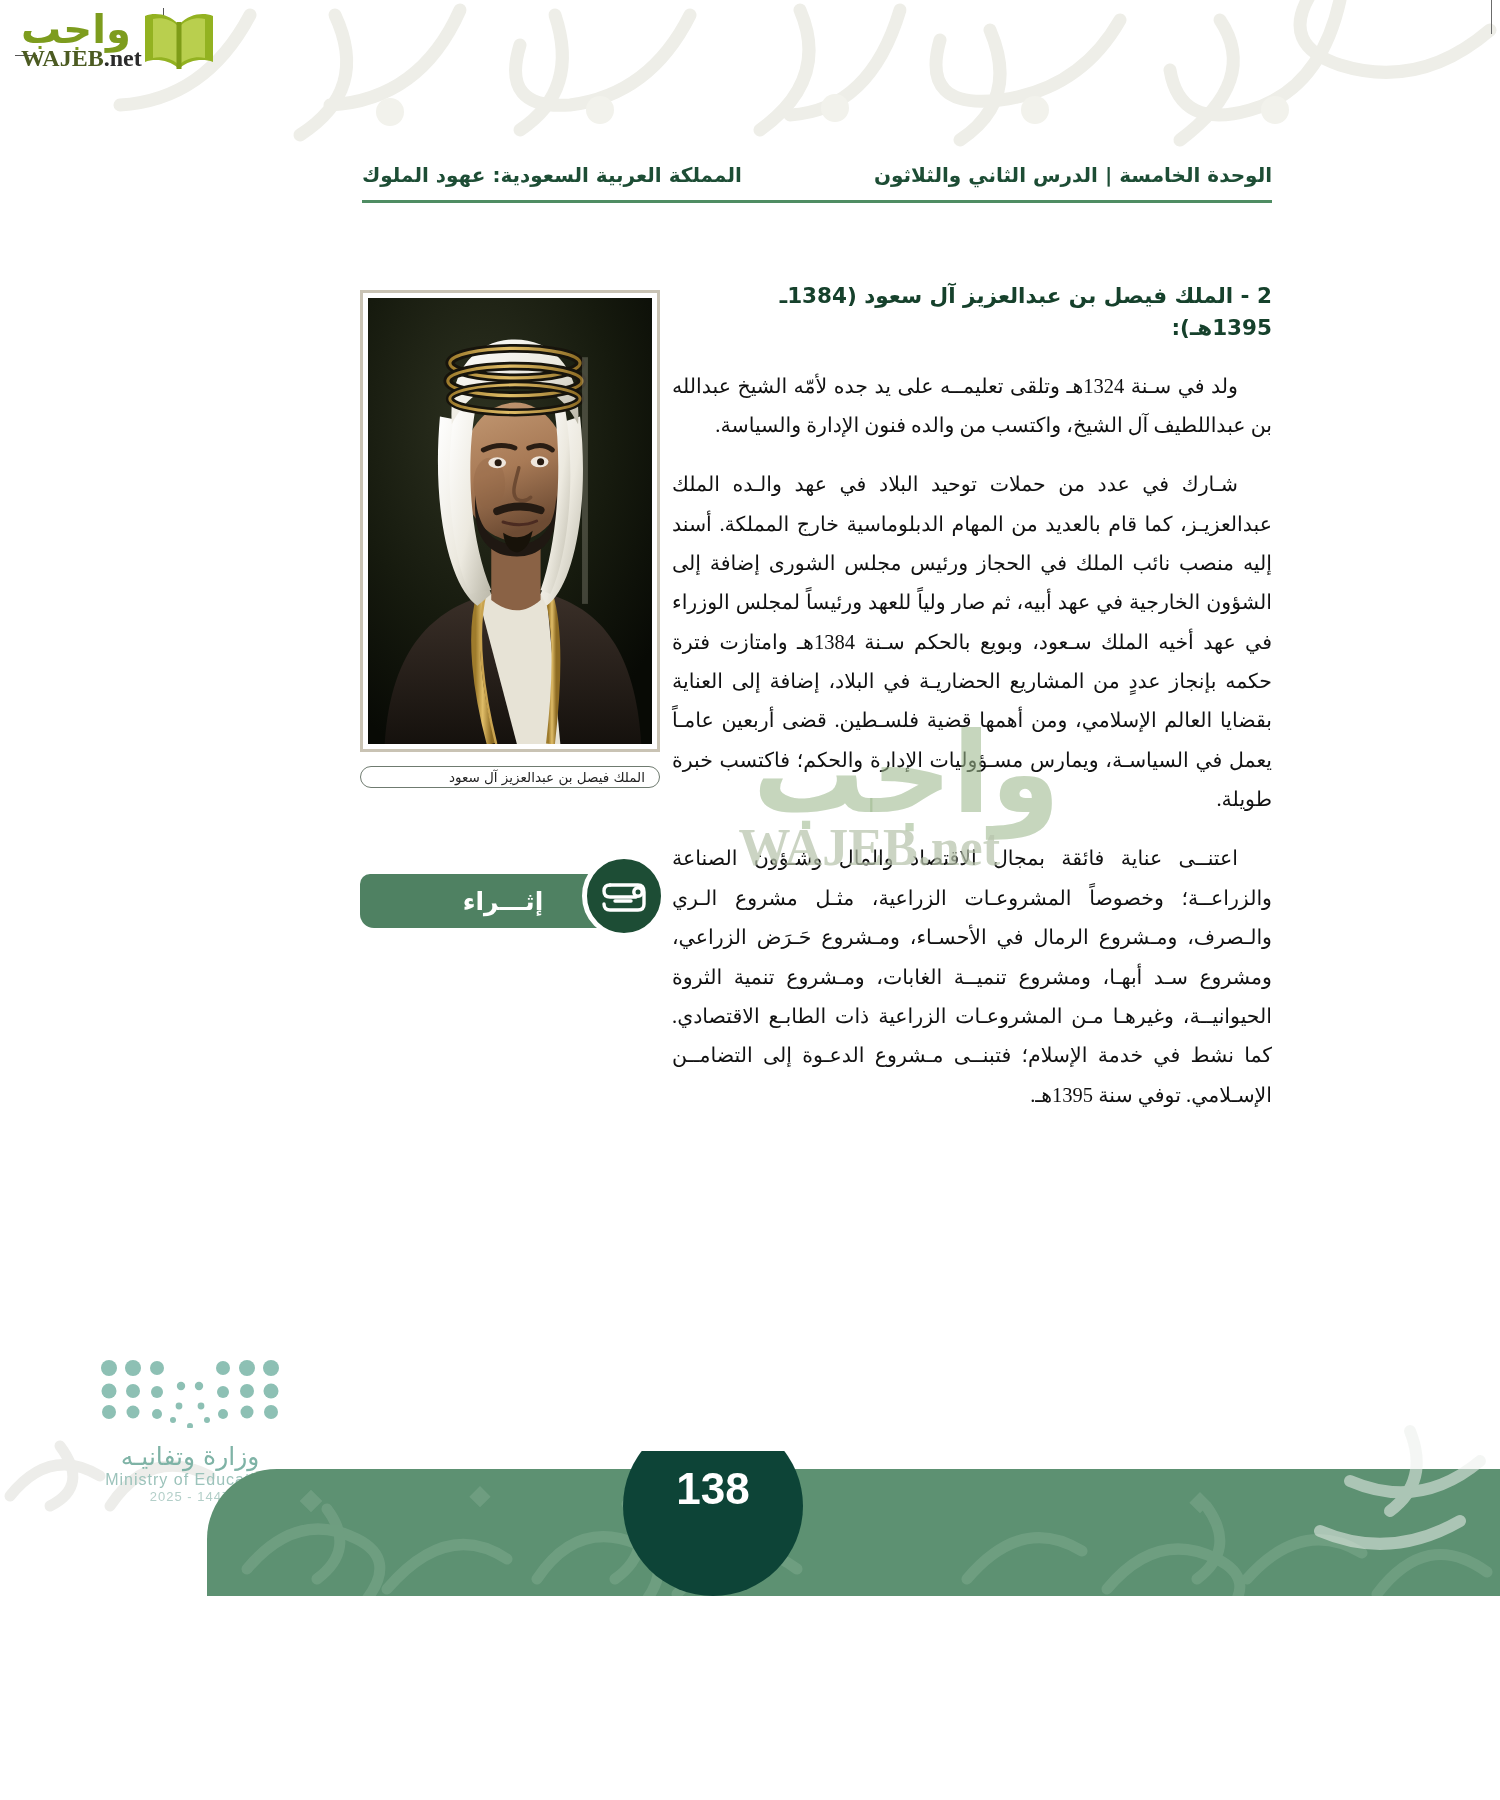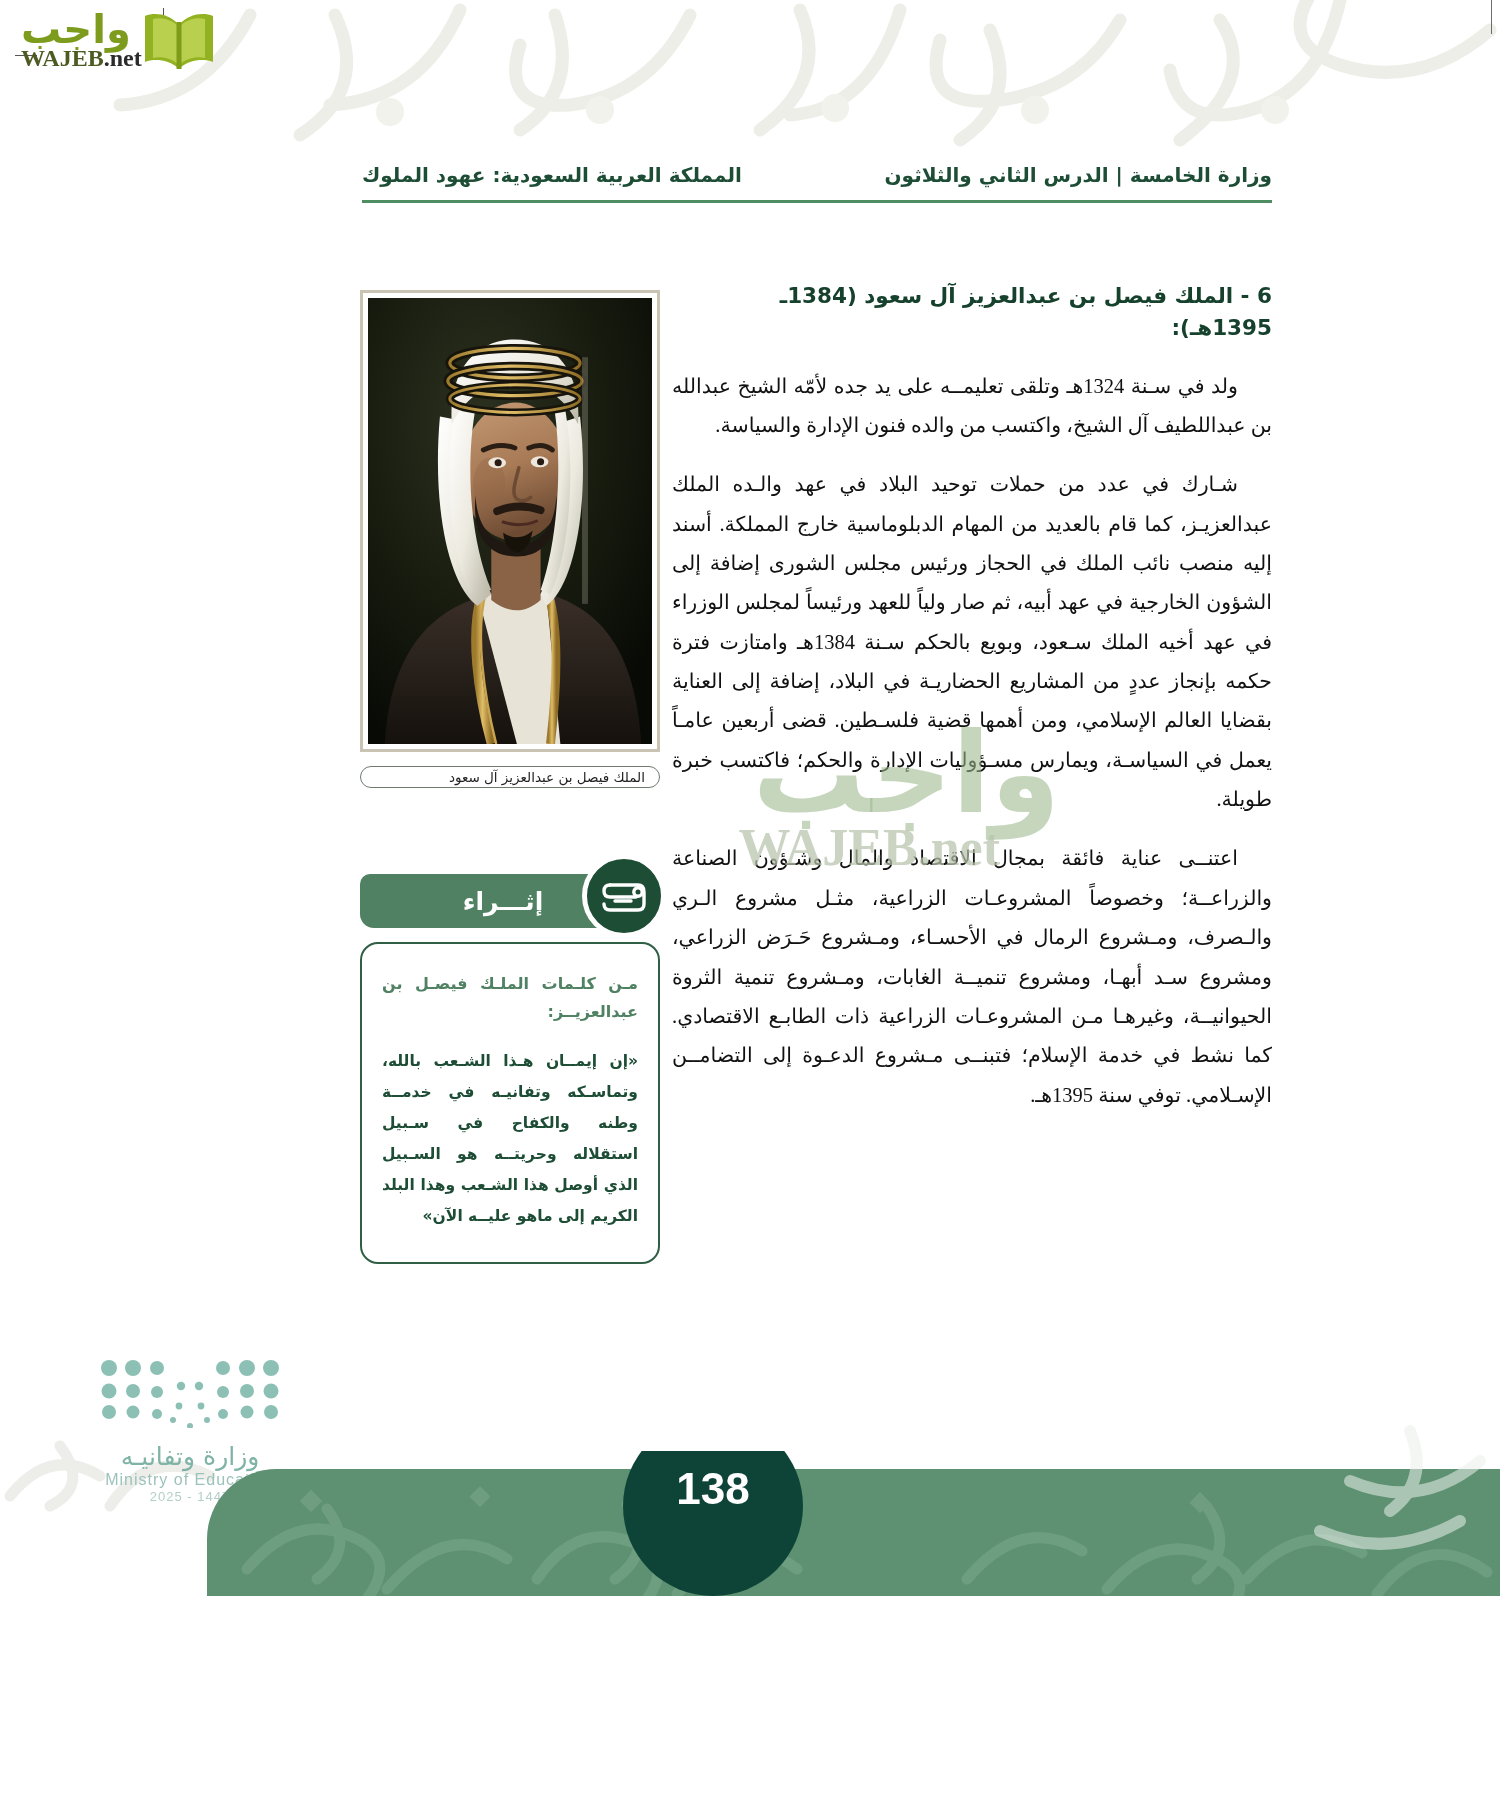--- a/index.html
+++ b/index.html
@@ -341,29 +341,29 @@
         <path d="M43 14 C34 4 20 2 10 6 L10 52 C20 48 34 50 43 58 Z" fill="#93b221"></path>
         <path d="M45 14 C54 4 68 2 78 6 L78 52 C68 48 54 50 45 58 Z" fill="#93b221"></path>
         <path d="M43 16 C36 9 26 7 18 9 L18 48 C26 46 36 48 43 54 Z" fill="#b9cf4e"></path>
         <path d="M45 16 C52 9 62 7 70 9 L70 48 C62 46 52 48 45 54 Z" fill="#b9cf4e"></path>
         <rect x="41.5" y="12" width="5" height="47" fill="#7e9c17"></rect>
       </svg>
     </div>
   </div>
 
   <div class="header-row">
-    <span>وزارة الخامسة | الدرس الثاني والثلاثون</span>
+    <span>الوحدة الخامسة | الدرس الثاني والثلاثون</span>
     <span>المملكة العربية السعودية: عهود الملوك</span>
   </div>
   <div class="header-rule"></div>
 
   <div class="body-wrap">
 
     <div class="text-col">
-      <div class="lesson-title">6 - الملك فيصل بن عبدالعزيز آل سعود (1384ـ 1395هـ):</div>
+      <div class="lesson-title">2 - الملك فيصل بن عبدالعزيز آل سعود (1384ـ 1395هـ):</div>
       <p class="para">ولد في سـنة 1324هـ وتلقى تعليمــه على يد جده لأمّه الشيخ عبدالله بن عبداللطيف آل الشيخ، واكتسب من والده فنون الإدارة والسياسة.</p>
       <p class="para">شـارك في عدد من حملات توحيد البلاد في عهد والـده الملك عبدالعزيـز، كما قام بالعديد من المهام الدبلوماسية خارج المملكة. أسند إليه منصب نائب الملك في الحجاز ورئيس مجلس الشورى إضافة إلى الشؤون الخارجية في عهد أبيه، ثم صار ولياً للعهد ورئيساً لمجلس الوزراء في عهد أخيه الملك سـعود، وبويع بالحكم سـنة 1384هـ وامتازت فترة حكمه بإنجاز عددٍ من المشاريع الحضاريـة في البلاد، إضافة إلى العناية بقضايا العالم الإسلامي، ومن أهمها قضية فلسـطين. قضى أربعين عامـاً يعمل في السياسـة، ويمارس مسـؤوليات الإدارة والحكم؛ فاكتسب خبرة طويلة.</p>
       <p class="para">اعتنــى عناية فائقة بمجال الاقتصاد والمال وشـؤون الصناعة والزراعــة؛ وخصوصاً المشروعـات الزراعية، مثـل مشروع الـري والـصرف، ومـشروع الرمال في الأحسـاء، ومـشروع حَـرَض الزراعي، ومشروع سـد أبهـا، ومشروع تنميــة الغابات، ومـشروع تنمية الثروة الحيوانيــة، وغيرهـا مـن المشروعـات الزراعية ذات الطابـع الاقتصادي. كما نشط في خدمة الإسلام؛ فتبنــى مـشروع الدعـوة إلى التضامــن الإسـلامي. توفي سنة 1395هـ.</p>
     </div>
 
     <div class="side-col">
 
       <div class="portrait-frame">
         <div class="portrait">
           <svg width="100%" height="100%" viewBox="0 0 290 452" preserveAspectRatio="xMidYMid slice" xmlns="http://www.w3.org/2000/svg">
@@ -457,24 +457,20 @@
             <g fill="none" stroke="#ffffff" stroke-width="3.4" stroke-linecap="round" stroke-linejoin="round">
               <path d="M12 10 q-6 0 -6 6 q0 6 6 6 h26"></path>
               <path d="M12 10 h28 q6 0 6 7 v12 q0 6 -6 6 h-28 q-6 0 -6 -6"></path>
               <circle cx="40" cy="17" r="4.2"></circle>
               <path d="M17 26 h16"></path>
             </g>
           </svg>
         </div>
       </div>
 
-      <div class="enrich-body">
-        <div class="enrich-lead">مـن كلـمات الملـك فيصـل بن عبدالعزيــز:</div>
-        <div class="enrich-quote">«إن إيمــان هـذا الشـعب بالله، وتماسـكه وتفانيـه في خدمــة وطنه والكفاح في سـبيل استقلاله وحريتــه هو السـبيل الذي أوصل هذا الشـعب وهذا البلد الكريم إلى ماهو عليــه الآن»</div>
-      </div>
 
     </div>
   </div>
 
   <div class="wm-mid">
     <div class="wm-ar">واجب</div>
     <div class="wm-en">WAJEB.net</div>
   </div>
 
   <div class="bottom-left-deco">

